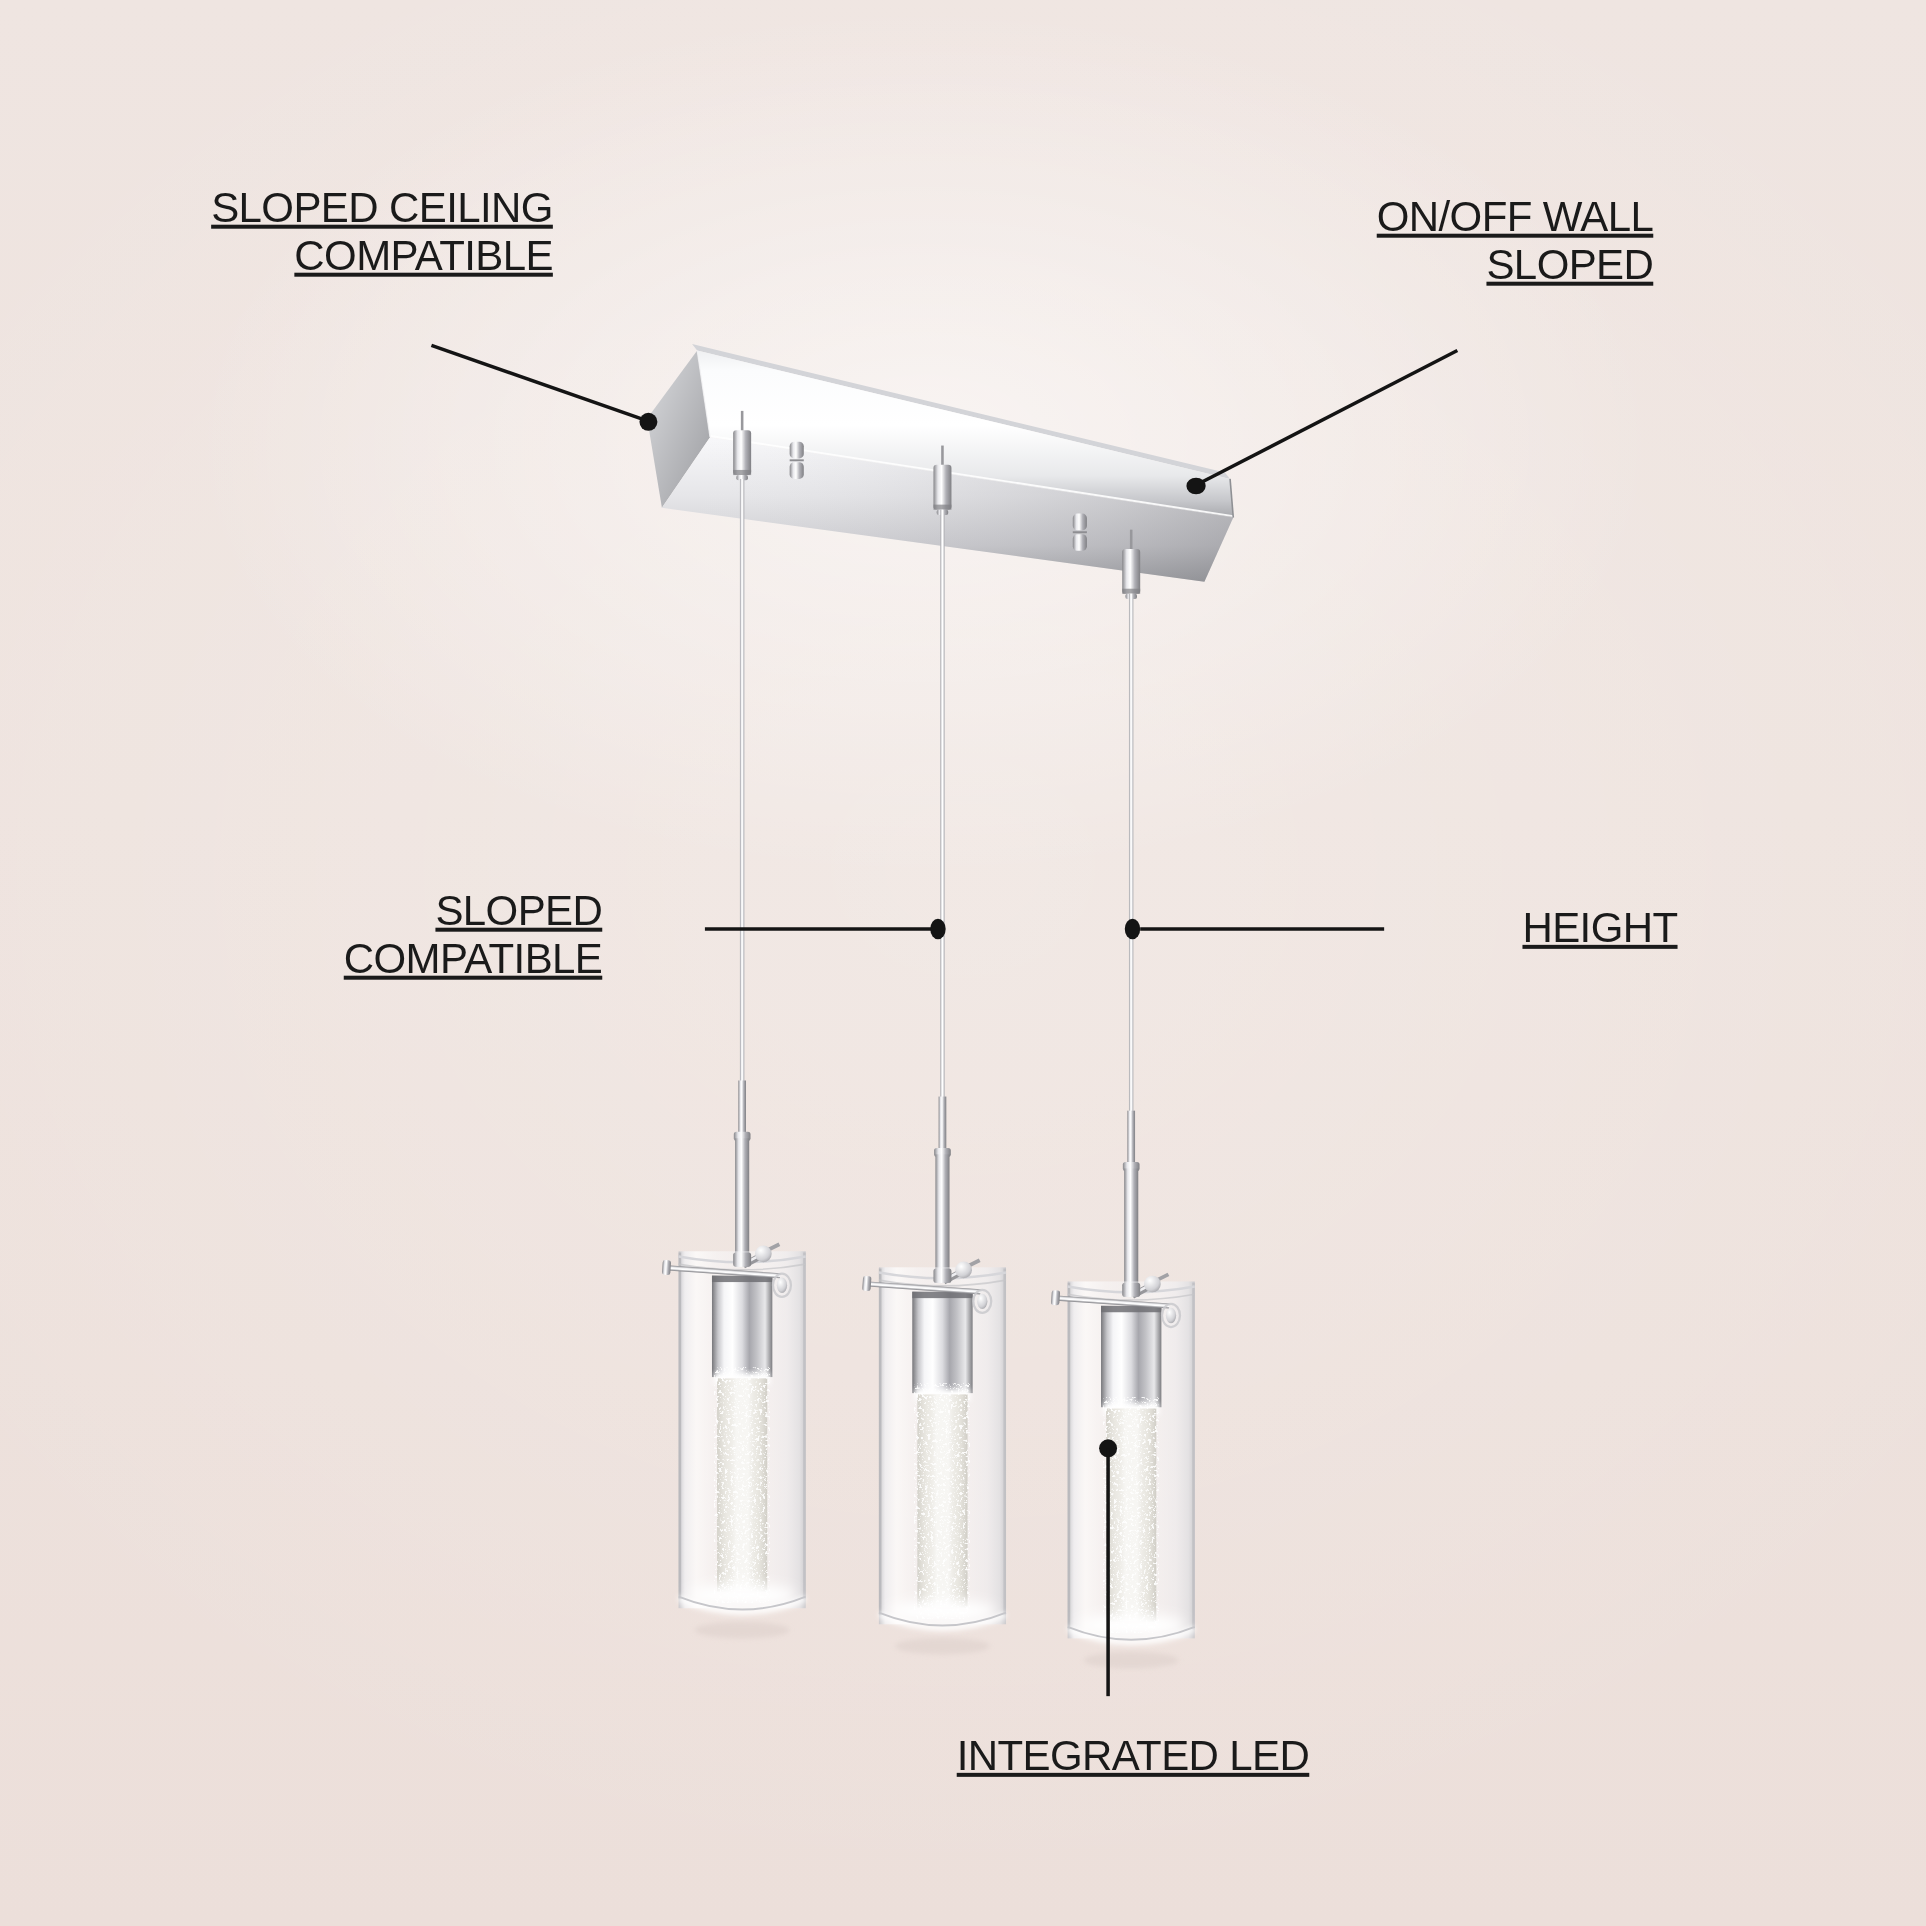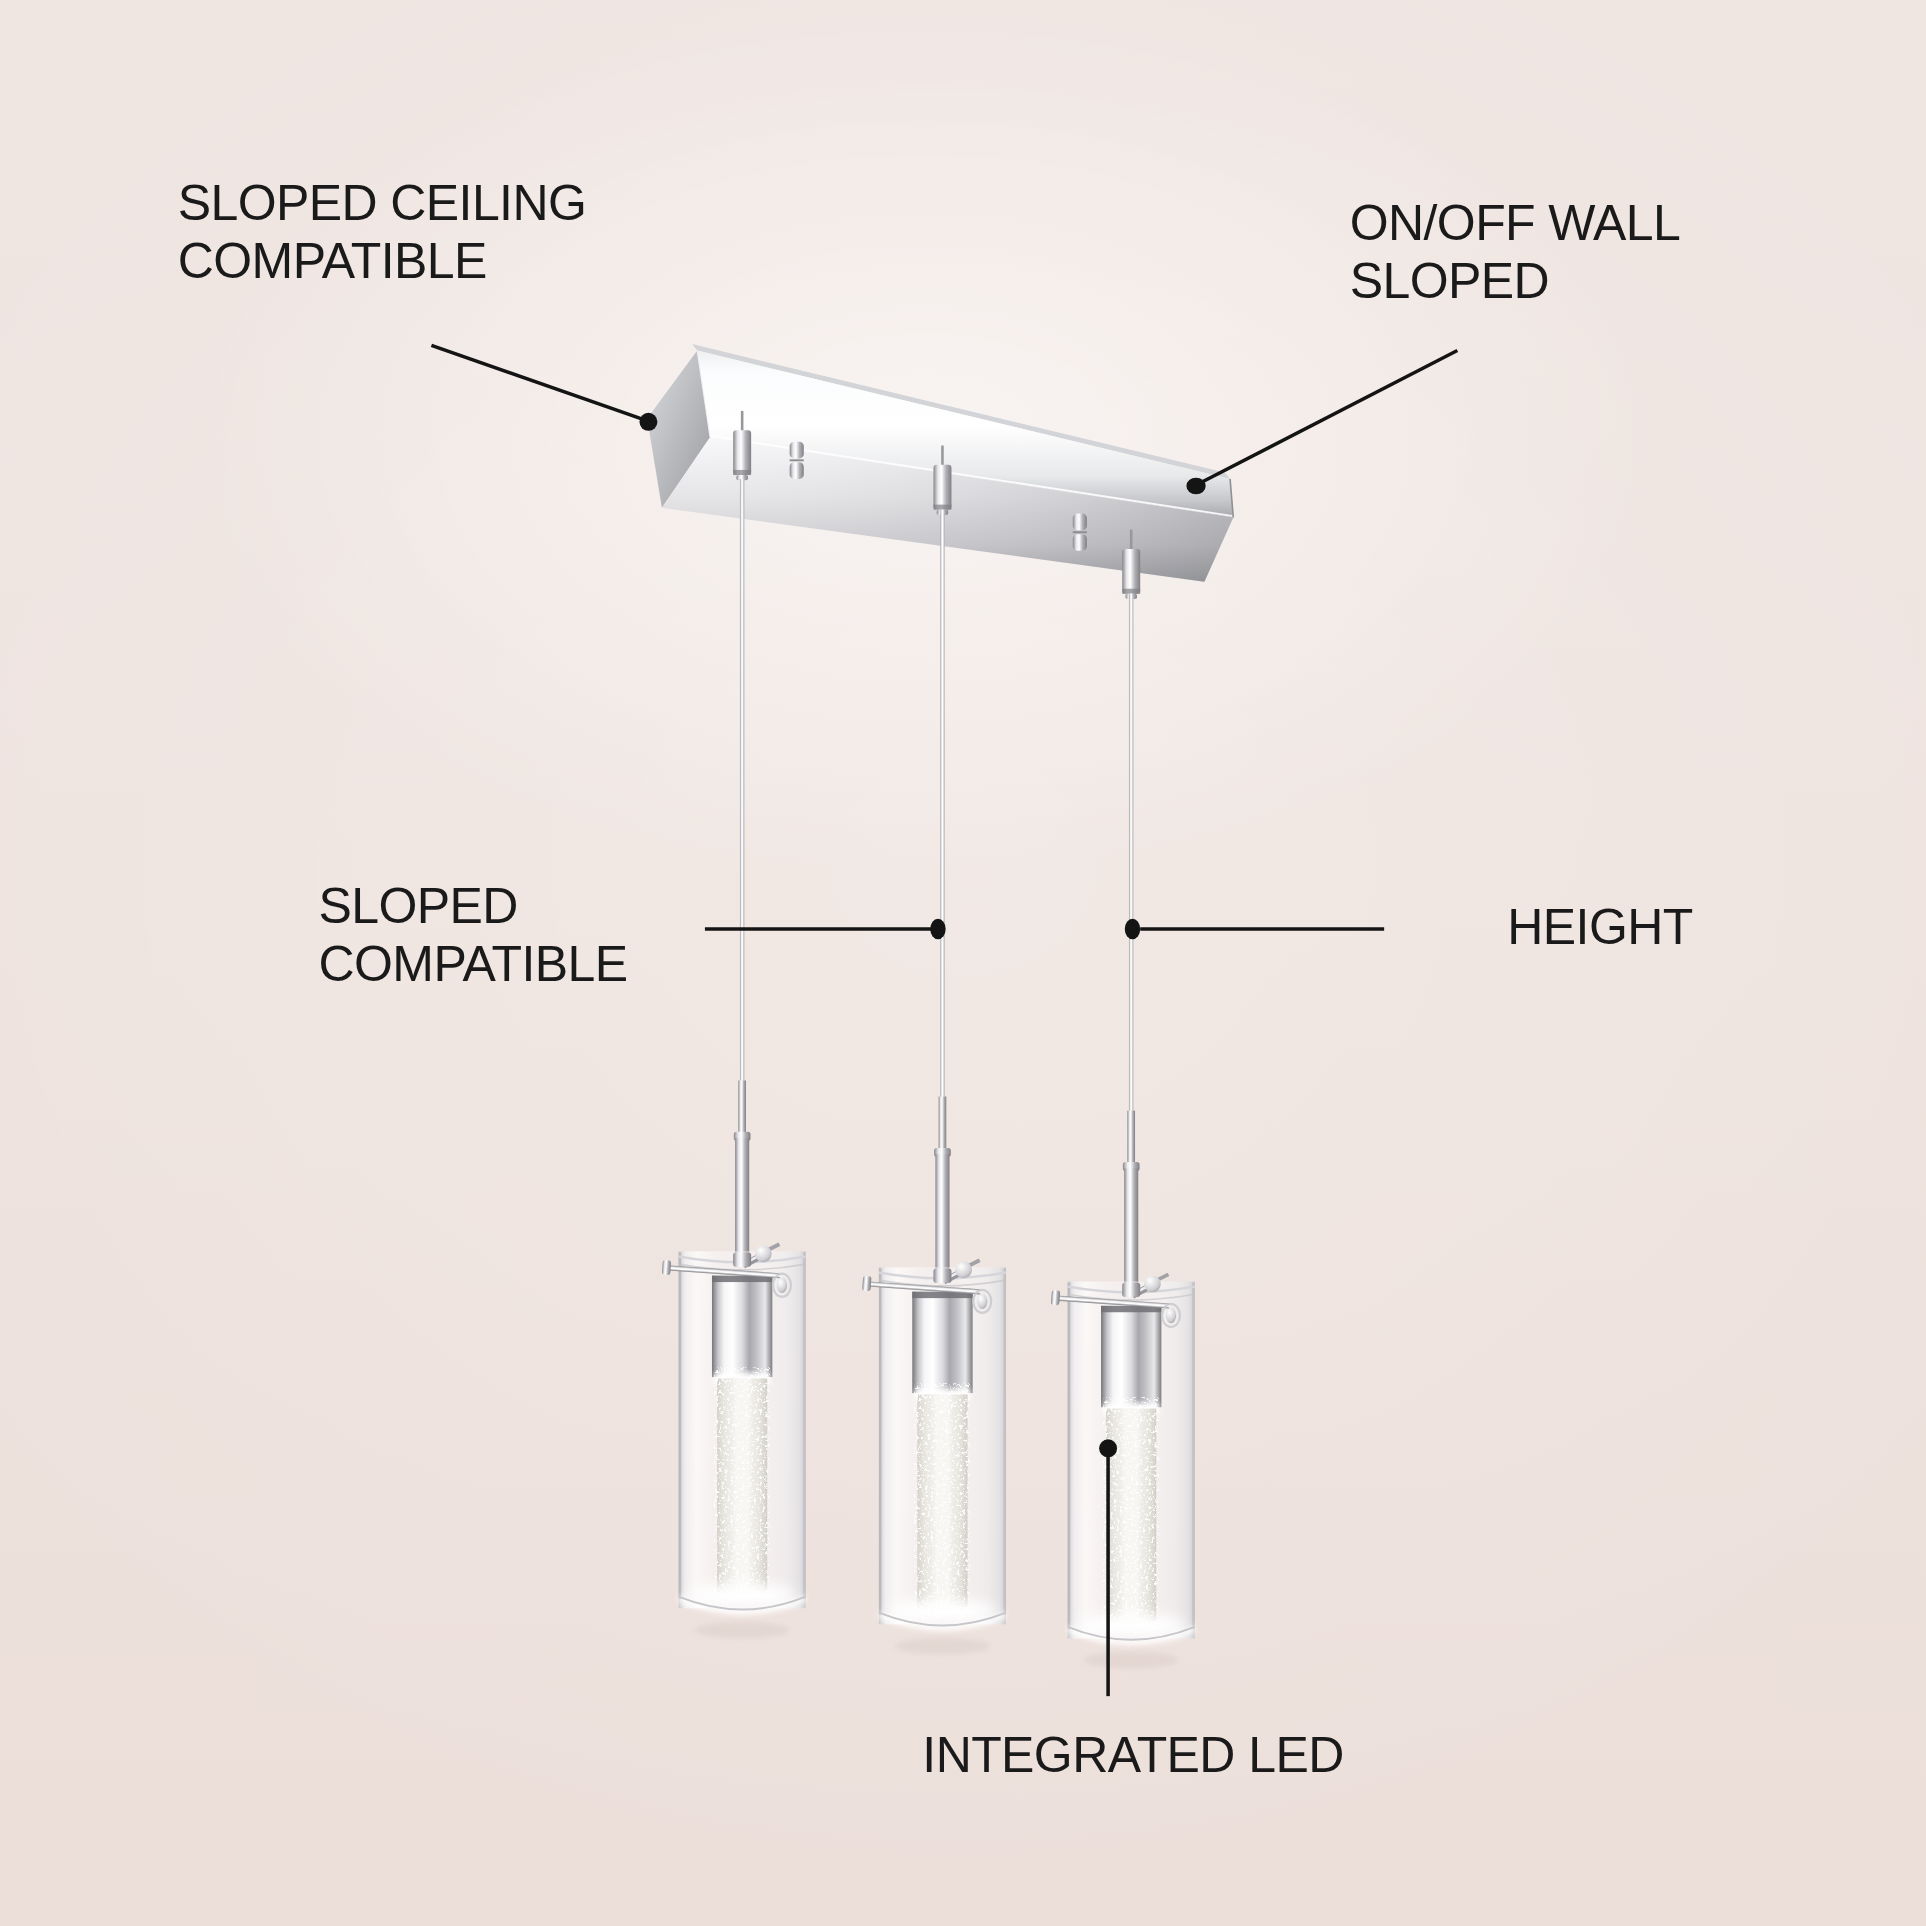--- a/index.html
+++ b/index.html
@@ -13,26 +13,27 @@
     position:relative;width:1926px;height:1926px;
     background:
       radial-gradient(ellipse 1027px 610px at 48% 23%, rgba(255,255,255,.55), rgba(255,255,255,0) 72%),
       radial-gradient(ellipse 1605px 1348px at 50% 45%, rgba(255,255,255,.22), rgba(255,255,255,0) 78%),
       linear-gradient(180deg,#efe5e1 0%, #eee3de 42%, #ecdfda 100%);
   }
   svg.illustration{position:absolute;left:0;top:0;}
   .callout{
     position:absolute;
     transform:translate(-50%,-50%);
-    text-align:left;
+    text-align:right;
     color:#1a1a1a;
-    font-size:50px;
+    font-size:42px;
     line-height:1.15;
     letter-spacing:-0.6px;
     white-space:nowrap;
+    text-decoration:underline;
   }
 </style>
 </head>
 <body>
 
 <div class="stage">
 
   <svg class="illustration" width="1926" height="1926" viewBox="0 0 3000 3000">
     <defs>
       <linearGradient id="canopyFront" x1="0" y1="0" x2="0" y2="1">
@@ -247,21 +248,21 @@
         <line x1="1726" y1="2256" x2="1726" y2="2642" stroke-width="5.5"></line>
       </g>
     </g>
   </svg>
 
   <div class="callout" style="left:382px;top:232px;">
     <div>SLOPED CEILING</div>
     <div>COMPATIBLE</div>
   </div>
 
-  <div class="callout" style="left:1515px;top:252px;">
+  <div class="callout" style="left:1515px;top:241px;">
     <div>ON/OFF WALL</div>
     <div>SLOPED</div>
   </div>
 
   <div class="callout" style="left:473px;top:935px;">
     <div>SLOPED</div>
     <div>COMPATIBLE</div>
   </div>
 
   <div class="callout" style="left:1600px;top:928px;">

